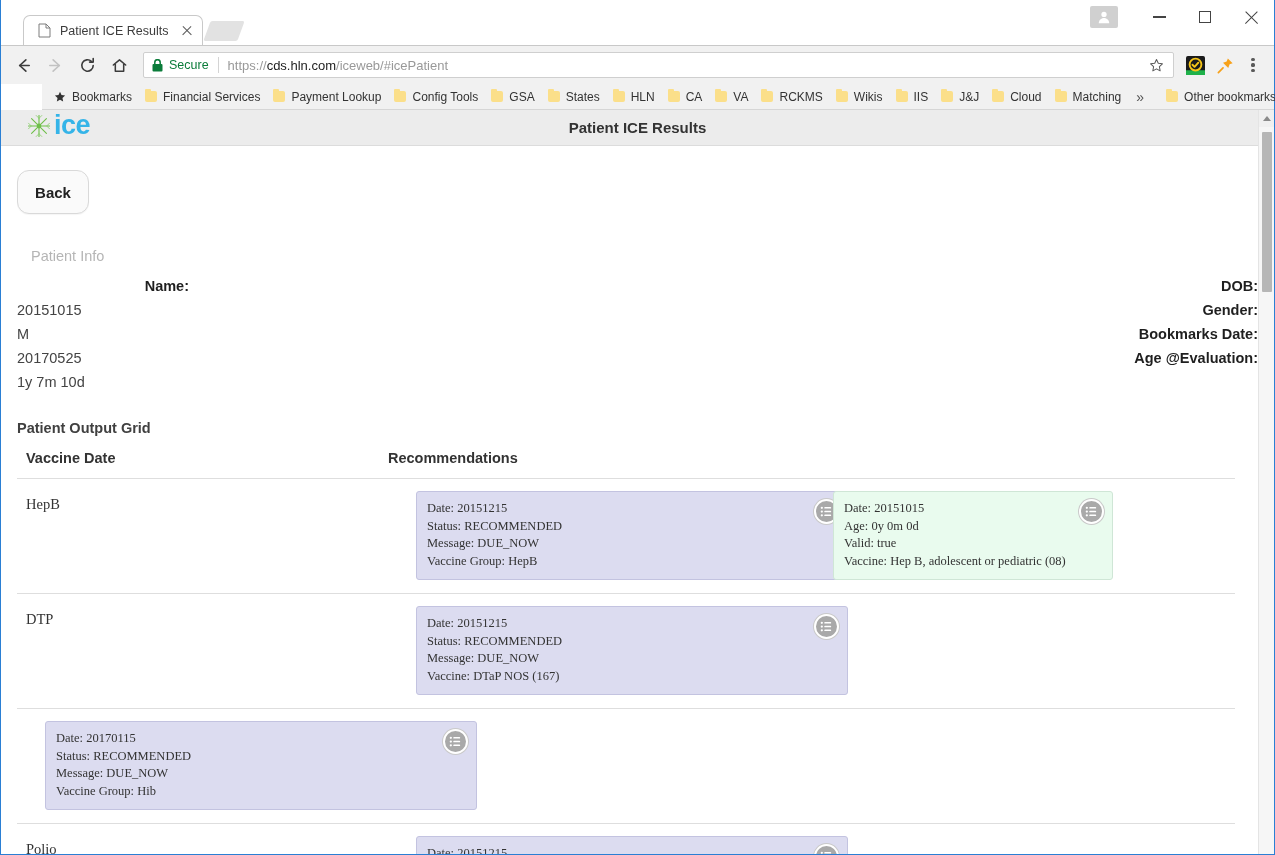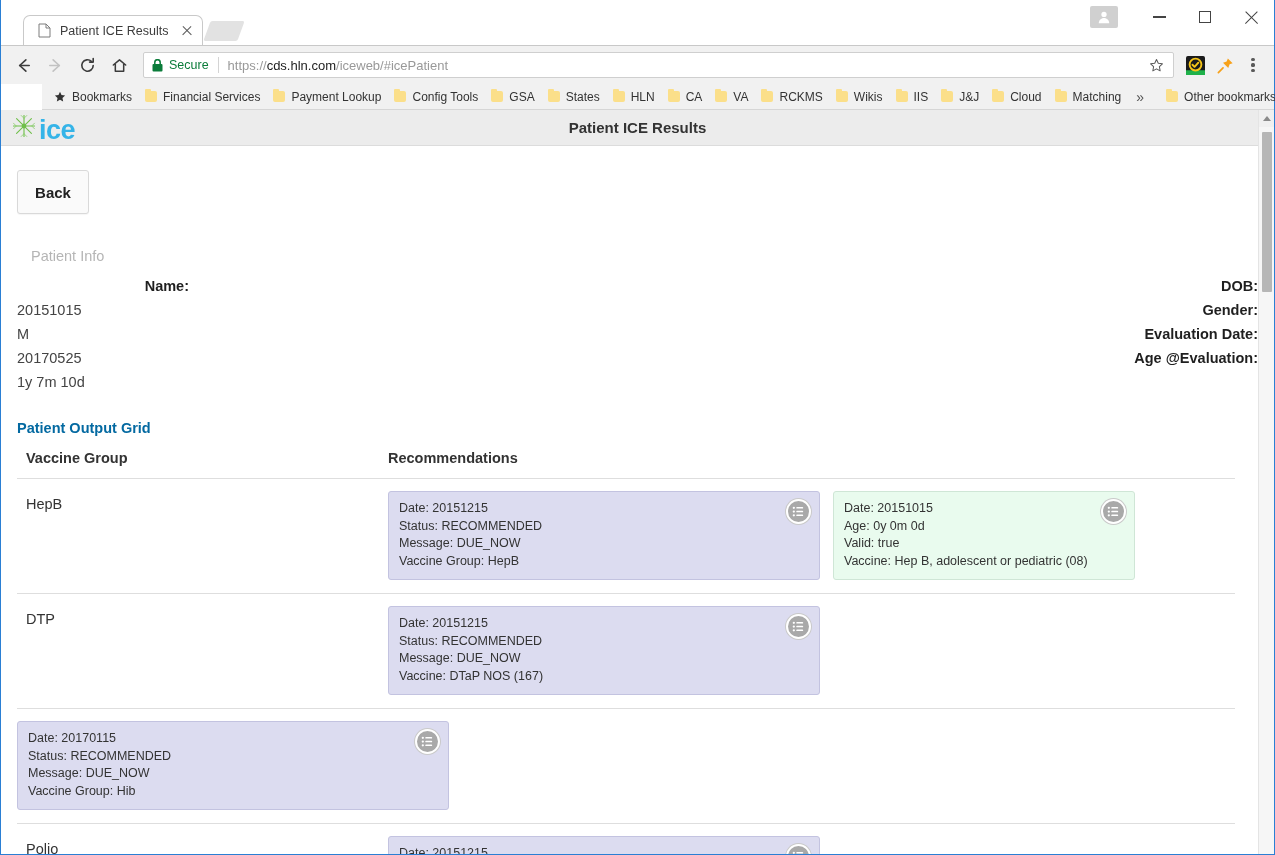--- a/index.html
+++ b/index.html
@@ -190,39 +190,39 @@
     overflow: hidden;
     background: #fff;
   }
   .app-header {
     height: 36px;
     background: #ececec;
     border-bottom: 1px solid #dcdcdc;
     display: flex; align-items: center;
     position: relative;
   }
-  .logo { display:flex; align-items:flex-end; padding-left: 9px; }
+  .logo { display:flex; align-items:flex-start; padding-left: 24px; }
   .logo-text {
     font-size: 27px; font-weight: bold; color: #35b4e8;
     letter-spacing: -0.5px; line-height: 1; margin-left: 1px;
   }
   .app-title {
     position: absolute; left: 0; right: 0;
     text-align: center;
     font-size: 15px; font-weight: bold; color: #333;
     pointer-events: none;
   }
   .content { padding: 0 16px; background:#fff; }
 
   .back-btn {
     margin-top: 24px;
     width: 72px; height: 44px;
     background: #fafafa;
     border: 1px solid #d9d9d9;
-    border-radius: 3px;
+    border-radius: 12px;
     font-size: 15px; font-weight: bold; color: #222;
     font-family: "Liberation Sans", sans-serif;
     cursor: pointer;
     box-shadow: 0 1px 1px rgba(0,0,0,.04);
   }
 
   .section-label {
     margin-top: 34px;
     font-size: 14.5px; color: #b5b5b5;
     padding-left: 14px;
@@ -233,40 +233,41 @@
     display: grid;
     grid-template-columns: 172px auto;
     row-gap: 8px; column-gap: 10px;
     font-size: 14.5px;
   }
   .info-key { text-align: right; font-weight: bold; color: #1f1f1f; }
   .info-val { color: #444; }
 
   .grid-title {
     margin-top: 30px;
-    font-size: 14.5px; font-weight: bold; color: #0369a1;
+    font-size: 14.5px; font-weight: bold; color: #404040;
     padding-left: 0;
   }
 
   .table { margin-top: 14px; width: 1218px; }
   .thead {
     display: flex;
     padding: 0 0 12px 0;
     border-bottom: 1px solid #dedede;
   }
   .th { font-size: 14.5px; font-weight: bold; color: #333; }
   .col-group { width: 371px; padding-left: 9px; }
   .col-rec   { width: 445px; }
   .col-eval  { flex: 1 1 auto; }
 
   .trow {
     display: flex;
     border-bottom: 1px solid #dedede;
     padding: 12px 0 13px 0;
     min-height: 72px;
+    font-family: Liberation Serif, serif;
   }
   .cell-group {
     width: 371px; padding-left: 9px;
     font-size: 14.5px; color: #333; padding-top: 5px;
   }
   .cell-rec { width: 445px; }
   .cell-eval { flex: 1 1 auto; }
 
   .card {
     position: relative;
@@ -274,20 +275,21 @@
     padding: 8px 10px 9px 10px;
     font-size: 12.5px; color: #333;
     line-height: 17.5px;
     display: inline-block;
     min-height: 74px;
   }
   .card-rec {
     background: #dcdcf0;
     border: 1px solid #c3c3e0;
     width: 432px;
+    margin-left: 28px;
   }
   .card-eval {
     background: #e9fbee;
     border: 1px solid #cfe6d6;
     padding-right: 46px;
   }
   .card-line { white-space: nowrap; }
   .card-btn {
     position: absolute; top: 7px; right: 8px;
     width: 25px; height: 25px; border-radius: 50%;
@@ -529,31 +531,31 @@
         <button class="back-btn">Back</button>
 
         <div class="section-label">Patient Info</div>
 
         <div class="info-grid">
           <div class="info-key">Name:</div>
           <div class="info-key">DOB:</div>
           <div class="info-val">20151015</div>
           <div class="info-key">Gender:</div>
           <div class="info-val">M</div>
-          <div class="info-key">Evaluation Date:</div>
+          <div class="info-key">Bookmarks Date:</div>
           <div class="info-val">20170525</div>
           <div class="info-key">Age @Evaluation:</div>
           <div class="info-val">1y 7m 10d</div>
         </div>
 
         <div class="grid-title">Patient Output Grid</div>
 
         <div class="table">
           <div class="thead">
-            <div class="th col-group">Vaccine Group</div>
+            <div class="th col-group">Vaccine Date</div>
             <div class="th col-rec">Recommendations</div>
           </div>
 
           <div class="trow">
             <div class="cell-group">HepB</div>
             <div class="cell-rec">
               <div class="card card-rec">
                 <div class="card-line">Date: 20151215</div>
                 <div class="card-line">Status: RECOMMENDED</div>
                 <div class="card-line">Message: DUE_NOW</div>

